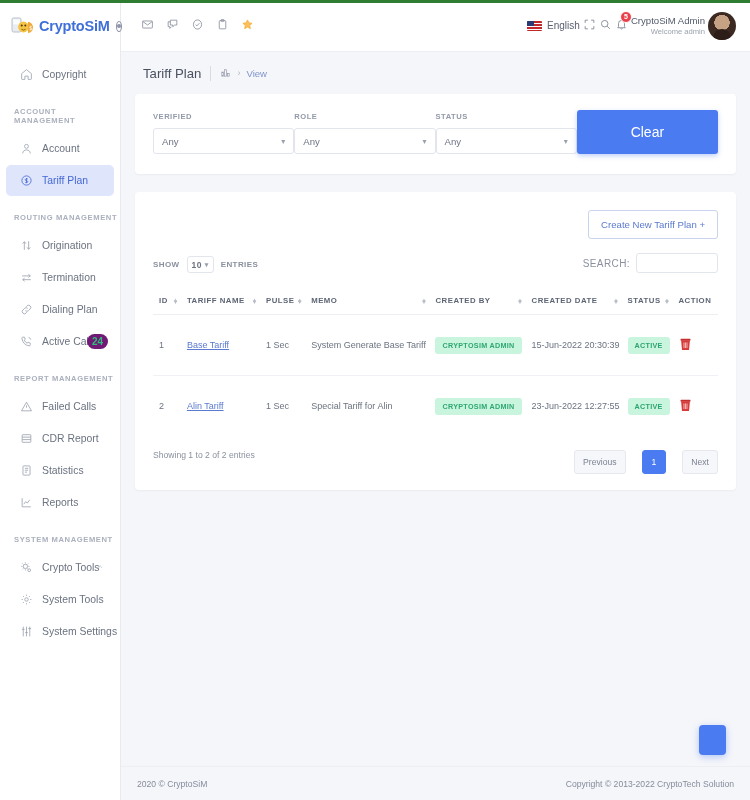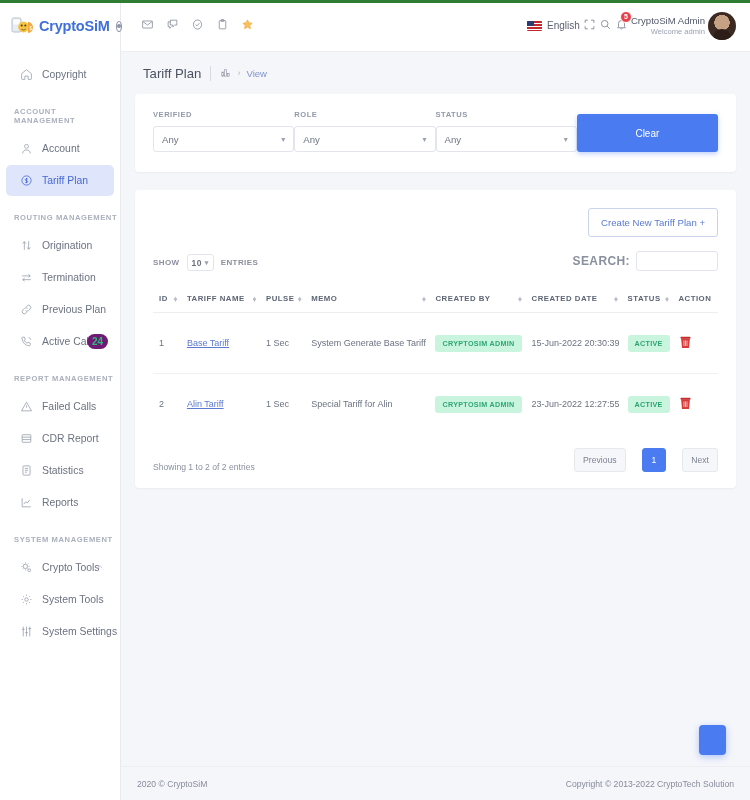--- a/index.html
+++ b/index.html
@@ -101,41 +101,41 @@
   .filter-row { display: flex; align-items: flex-end; }
   .field { flex: 1 1 0; min-width: 0;}
   .field-label { font-size: 7.6px; letter-spacing: .5px; color: #9299a8; font-weight:600; margin-bottom: 7px; text-transform: uppercase;}
   .select {
     height: 26px; border: 1px solid #e2e5ec; border-radius: 3px; background: #fff;
     display: flex; align-items: center; justify-content: space-between;
     padding: 0 8px; font-size: 9.6px; color: #6d7383; cursor: pointer;
   }
   .select .chev { color: #9aa1ae; font-size: 8px; }
   .btn-clear {
-    flex: 1 1 0; height: 38px; background: #4a7bf0; color: #fff; border: none; border-radius: 3px;
-    font-size: 10px; cursor: pointer; font-family: inherit;
+    flex: 1 1 0; height: 44px; background: #4a7bf0; color: #fff; border: none; border-radius: 3px;
+    font-size: 14px; cursor: pointer; font-family: inherit;
     box-shadow: 0 2px 5px rgba(74,123,240,.35);
   }
 
   
   .table-card { padding: 18px 18px 16px 18px; }
   .create-row { display:flex; justify-content:flex-end; }
   .btn-create {
     border: 1px solid #c9d3ee; background:#fff; color:#5b7ad0; border-radius: 3px;
     font-size: 9.6px; padding: 8px 12px; cursor:pointer; font-family:inherit;
   }
   .table-tools { display:flex; justify-content:space-between; align-items:flex-end; margin-top: 14px; }
   .show-entries { display:flex; align-items:center; gap: 7px; font-size: 8px; letter-spacing:.4px; color:#8a909e; font-weight:600;}
   .mini-select {
     border:1px solid #e2e5ec; border-radius:3px; height:17px; padding: 0 4px;
     display:flex; align-items:center; gap:3px; font-size:8.5px; color:#6d7383; cursor:pointer;
   }
   .mini-select .chev{ font-size:7px; color:#9aa1ae;}
   .search-wrap { display:flex; align-items:center; gap: 6px; }
-  .search-lbl { font-size: 12px; letter-spacing: .4px; color:#8a909e; font-weight:700;}
+  .search-lbl { font-size: 10px; letter-spacing: .4px; color:#8a909e; font-weight:400;}
   .search-input { width: 82px; height: 20px; border:1px solid #e2e5ec; border-radius: 3px; background:#fff;}
 
   table { width: 100%; border-collapse: collapse; margin-top: 14px; }
   thead th {
     font-size: 7.8px; letter-spacing: .5px; color: #5d6575; font-weight: 700;
     text-align: left; padding: 9px 0 9px 0; border-bottom: 1px solid #eceef2;
     position: relative; text-transform: uppercase; white-space:nowrap;
   }
   .sortbox { position:absolute; right: 8px; top: 50%; transform: translateY(-50%); display:flex; flex-direction:column; gap:2px; line-height:0;}
   .sortbox span { font-size: 6px; color:#b9bdc8; }
@@ -144,21 +144,21 @@
   }
   tbody tr:last-child td { border-bottom: none; }
   .link { color: #5b7ad0; font-size: 9px; }
   .pill {
     display: inline-block; background:#c9f5de; color:#2fa772; font-size: 7.2px; font-weight:700;
     border-radius: 3px; padding: 4px 7px; letter-spacing:.3px;
   }
   .pill.active-pill { background:#c9f5de; color:#2da36f;}
   .trash { width: 15px; height: 18px; display:inline-block; cursor:pointer;}
 
-  .table-foot { display:flex; justify-content: space-between; align-items:flex-end; padding-top: 14px;}
+  .table-foot { display:flex; justify-content: space-between; align-items:flex-start; padding-top: 14px;}
   .foot-info { font-size: 8.6px; color:#8a909e; }
   .pager { display:flex; gap: 16px; }
   .pg { border:1px solid #e6e8ee; background:#f6f7fa; color:#7c8293; font-size: 8.6px;
         padding: 6px 8px; border-radius:3px; cursor:pointer;}
   .pg.cur { background:#4a7bf0; border-color:#4a7bf0; color:#fff; padding: 6px 9px;}
 
   .fab {
     position: absolute; right: 24px; bottom: 45px; width: 27px; height: 30px;
     background: #4a7bf0; border-radius: 4px; box-shadow: 0 2px 7px rgba(74,123,240,.4); cursor:pointer;
   }
@@ -229,21 +229,21 @@
         <svg viewBox="0 0 24 24">
             <path d="M4 9h15m0 0-3.5-3M19 9l-3.5 3M20 16H5m0 0 3.5-3M5 16l3.5 3"></path>
           </svg>
         <span class="lbl">Termination</span>
       </div>
       <div class="nav-item">
         <svg viewBox="0 0 24 24">
             <path d="M10 14a4 4 0 0 0 5.7 0l3-3A4 4 0 0 0 13 5.3l-1.7 1.7"></path>
             <path d="M14 10a4 4 0 0 0-5.7 0l-3 3A4 4 0 0 0 11 18.7l1.7-1.7"></path>
           </svg>
-        <span class="lbl">Previous Plan</span>
+        <span class="lbl">Dialing Plan</span>
       </div>
       <div class="nav-item">
         <svg viewBox="0 0 24 24">
             <path d="M5 4h3l1.8 4.2-2 1.4a11 11 0 0 0 5.6 5.6l1.4-2L19 15v3a2 2 0 0 1-2.2 2C10 19.4 4.6 14 4 7.2A2 2 0 0 1 5 4z"></path>
             <path d="M16 4.5a5.5 5.5 0 0 1 4 4"></path>
           </svg>
         <span class="lbl">Active Calls</span>
         <span class="nav-badge">24</span>
       </div>
 

